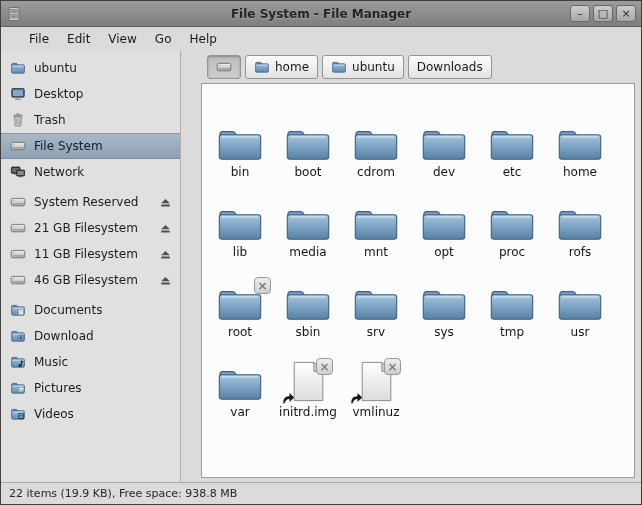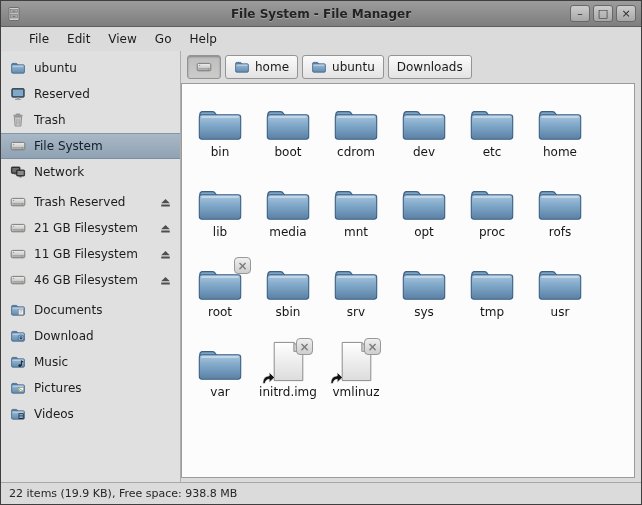--- a/index.html
+++ b/index.html
@@ -12,40 +12,40 @@
   .titlebar { height:26px; flex:0 0 26px; background:linear-gradient(#9c9c9c,#7e7e7e); border-bottom:1px solid #5f5f5f; display:flex; align-items:center; padding:0 5px; position:relative; }
   .tb-icon { width:18px; height:16px; display:flex; align-items:center; z-index:1; }
   .tb-title { position:absolute; left:0; right:0; text-align:center; font-weight:bold; font-size:12px; color:#232323; pointer-events:none; text-shadow:0 1px 0 rgba(255,255,255,.25); }
   .tb-buttons { margin-left:auto; display:flex; gap:3px; z-index:1; }
   .tb-btn { width:20px; height:17px; border:1px solid #686868; border-radius:3px; background:linear-gradient(#cdcdcd,#a7a7a7); font-size:11px; line-height:15px; text-align:center; color:#2a2a2a; cursor:default; }
 
   
   .menubar { height:24px; flex:0 0 24px; background:#dbdbdb; display:flex; align-items:stretch; padding-left:19px; }
   .menu-item { padding:0 9px; font-size:12px; color:#1b1b1b; display:flex; align-items:center; }
 
-  .body { flex:1; display:flex; min-height:0; }
+  .body { flex:1; display:flex; min-height:0;gap:20px; }
 
   
   .sidebar { width:180px; flex:0 0 180px; background:#e0e0e0; border-right:1px solid #adadad; padding-top:4px; overflow:hidden; }
   .side-group { margin-bottom:4px; }
   .side-item { height:26px; display:flex; align-items:center; padding:0 6px 0 9px; font-size:12px; color:#1c1c1c; gap:8px; cursor:default; }
   .side-item .side-icon { width:16px; height:16px; flex:0 0 16px; display:flex; }
   .side-item .lbl { flex:1; white-space:nowrap; overflow:hidden; }
   .side-item.selected { background:linear-gradient(#a9b8c6,#8fa2b3); border-top:1px solid #8497a8; border-bottom:1px solid #7b8fa1; color:#111e29; }
   .eject { width:17px; height:17px; border:none; background:transparent; display:flex; align-items:center; justify-content:center; padding:0; cursor:default; }
 
   
   .rightpane { flex:1; display:flex; flex-direction:column; min-width:0; }
   .toolbar { height:32px; flex:0 0 32px; display:flex; align-items:center; gap:4px; padding:0 6px; background:#dbdbdb; }
   .path-btn { height:24px; border:1px solid #949494; border-radius:3px; background:linear-gradient(#fbfbfb,#e3e3e3); display:flex; align-items:center; gap:5px; padding:0 8px; font-size:12px; color:#1a1a1a; font-family:inherit; cursor:default; }
   .path-btn.pressed { background:linear-gradient(#bdbdbd,#cccccc); box-shadow:inset 0 1px 2px rgba(0,0,0,.3); }
   .btn-icon { width:16px; height:16px; display:flex; }
 
   .fileview { flex:1; background:#fcfcfc; border:1px solid #9b9b9b; margin:0 6px 4px 0; overflow:hidden; }
-  .filegrid { display:grid; grid-template-columns:repeat(6,68px); grid-auto-rows:80px; padding:16px 0 0 4px; }
+  .filegrid { display:grid; grid-template-columns:repeat(6,68px); grid-auto-rows:80px; padding:16px 0 0 4px;margin-top:20px; }
   .file-item { width:68px; display:flex; flex-direction:column; align-items:center; cursor:default; }
   .icon-box { position:relative; width:48px; height:42px; display:flex; align-items:flex-end; justify-content:center; }
   .file-label { font-size:12px; color:#161616; margin-top:3px; text-align:center; max-width:66px; white-space:nowrap; }
 
   .emblem-x { position:absolute; top:-3px; right:-7px; width:17px; height:17px; background:linear-gradient(#efefef,#cecece); border:1px solid #989898; border-radius:4px; display:flex; align-items:center; justify-content:center; font-size:12px; font-weight:bold; color:#7c7c7c; line-height:1; }
   .icon-box.file .emblem-x { right:-1px; top:-2px; }
   .emblem-link { position:absolute; left:-3px; bottom:-3px; width:15px; height:15px; display:flex; }
 
   
   .statusbar { height:22px; flex:0 0 22px; background:#dbdbdb; border-top:1px solid #a7a7a7; display:flex; align-items:center; padding:0 8px; font-size:11px; color:#262626; }
@@ -104,21 +104,21 @@
           </div>
           <div class="side-item">
             <span class="side-icon">
               <svg width="16" height="16" viewBox="0 0 16 16">
                 <rect x="1.8" y="2.6" width="12.4" height="8.6" rx="1" fill="#4d6073" stroke="#2e3c49" stroke-width="0.9"></rect>
                 <rect x="3" y="3.8" width="10" height="6.2" fill="#7fa8cb"></rect>
                 <rect x="6.8" y="11.2" width="2.4" height="1.6" fill="#8f8f8f"></rect>
                 <rect x="4.8" y="12.8" width="6.4" height="1.2" rx="0.6" fill="#9d9d9d"></rect>
               </svg>
             </span>
-            <span class="lbl">Reserved</span>
+            <span class="lbl">Desktop</span>
           </div>
           <div class="side-item">
             <span class="side-icon">
               <svg width="16" height="16" viewBox="0 0 16 16">
                 <rect x="5.6" y="1.6" width="4.8" height="1.4" rx="0.7" fill="#9b9b9b"></rect>
                 <rect x="3.6" y="3" width="8.8" height="1.4" rx="0.7" fill="#ababab" stroke="#7c7c7c" stroke-width="0.5"></rect>
                 <path d="M4.4 5 L11.6 5 L10.9 14 L5.1 14 Z" fill="#d6d6d6" stroke="#7c7c7c" stroke-width="0.8"></path>
                 <path d="M6.1 6.4 L6.4 12.6 M8 6.4 L8 12.6 M9.9 6.4 L9.6 12.6" stroke="#939393" stroke-width="0.8" fill="none"></path>
               </svg>
             </span>
@@ -164,21 +164,21 @@
                     <stop offset="0" stop-color="#efefef"></stop>
                     <stop offset="1" stop-color="#b2b2b2"></stop>
                   </linearGradient>
                 </defs>
                 <rect x="1.2" y="4.4" width="13.6" height="7.4" rx="1.4" fill="url(#gdr)" stroke="#6f6f6f" stroke-width="0.9"></rect>
                 <rect x="2.4" y="9" width="11.2" height="1.6" rx="0.8" fill="#8d8d8d" opacity="0.55"></rect>
                 <circle cx="12.6" cy="10" r="0.9" fill="#7fae5a"></circle>
                 <circle cx="3.6" cy="6.4" r="0.7" fill="#9a9a9a"></circle>
               </svg>
             </span>
-            <span class="lbl">Trash Reserved</span>
+            <span class="lbl">System Reserved</span>
             <button class="eject">
               <span style="display:flex">
                 <svg width="13" height="13" viewBox="0 0 13 13">
                   <path d="M2.2 7.2 L6.5 3 L10.8 7.2 Z" fill="#4f4f4f"></path>
                   <rect x="2.2" y="8.6" width="8.6" height="1.9" rx="0.5" fill="#4f4f4f"></rect>
                 </svg>
               </span>
             </button>
           </div>
           <div class="side-item">

